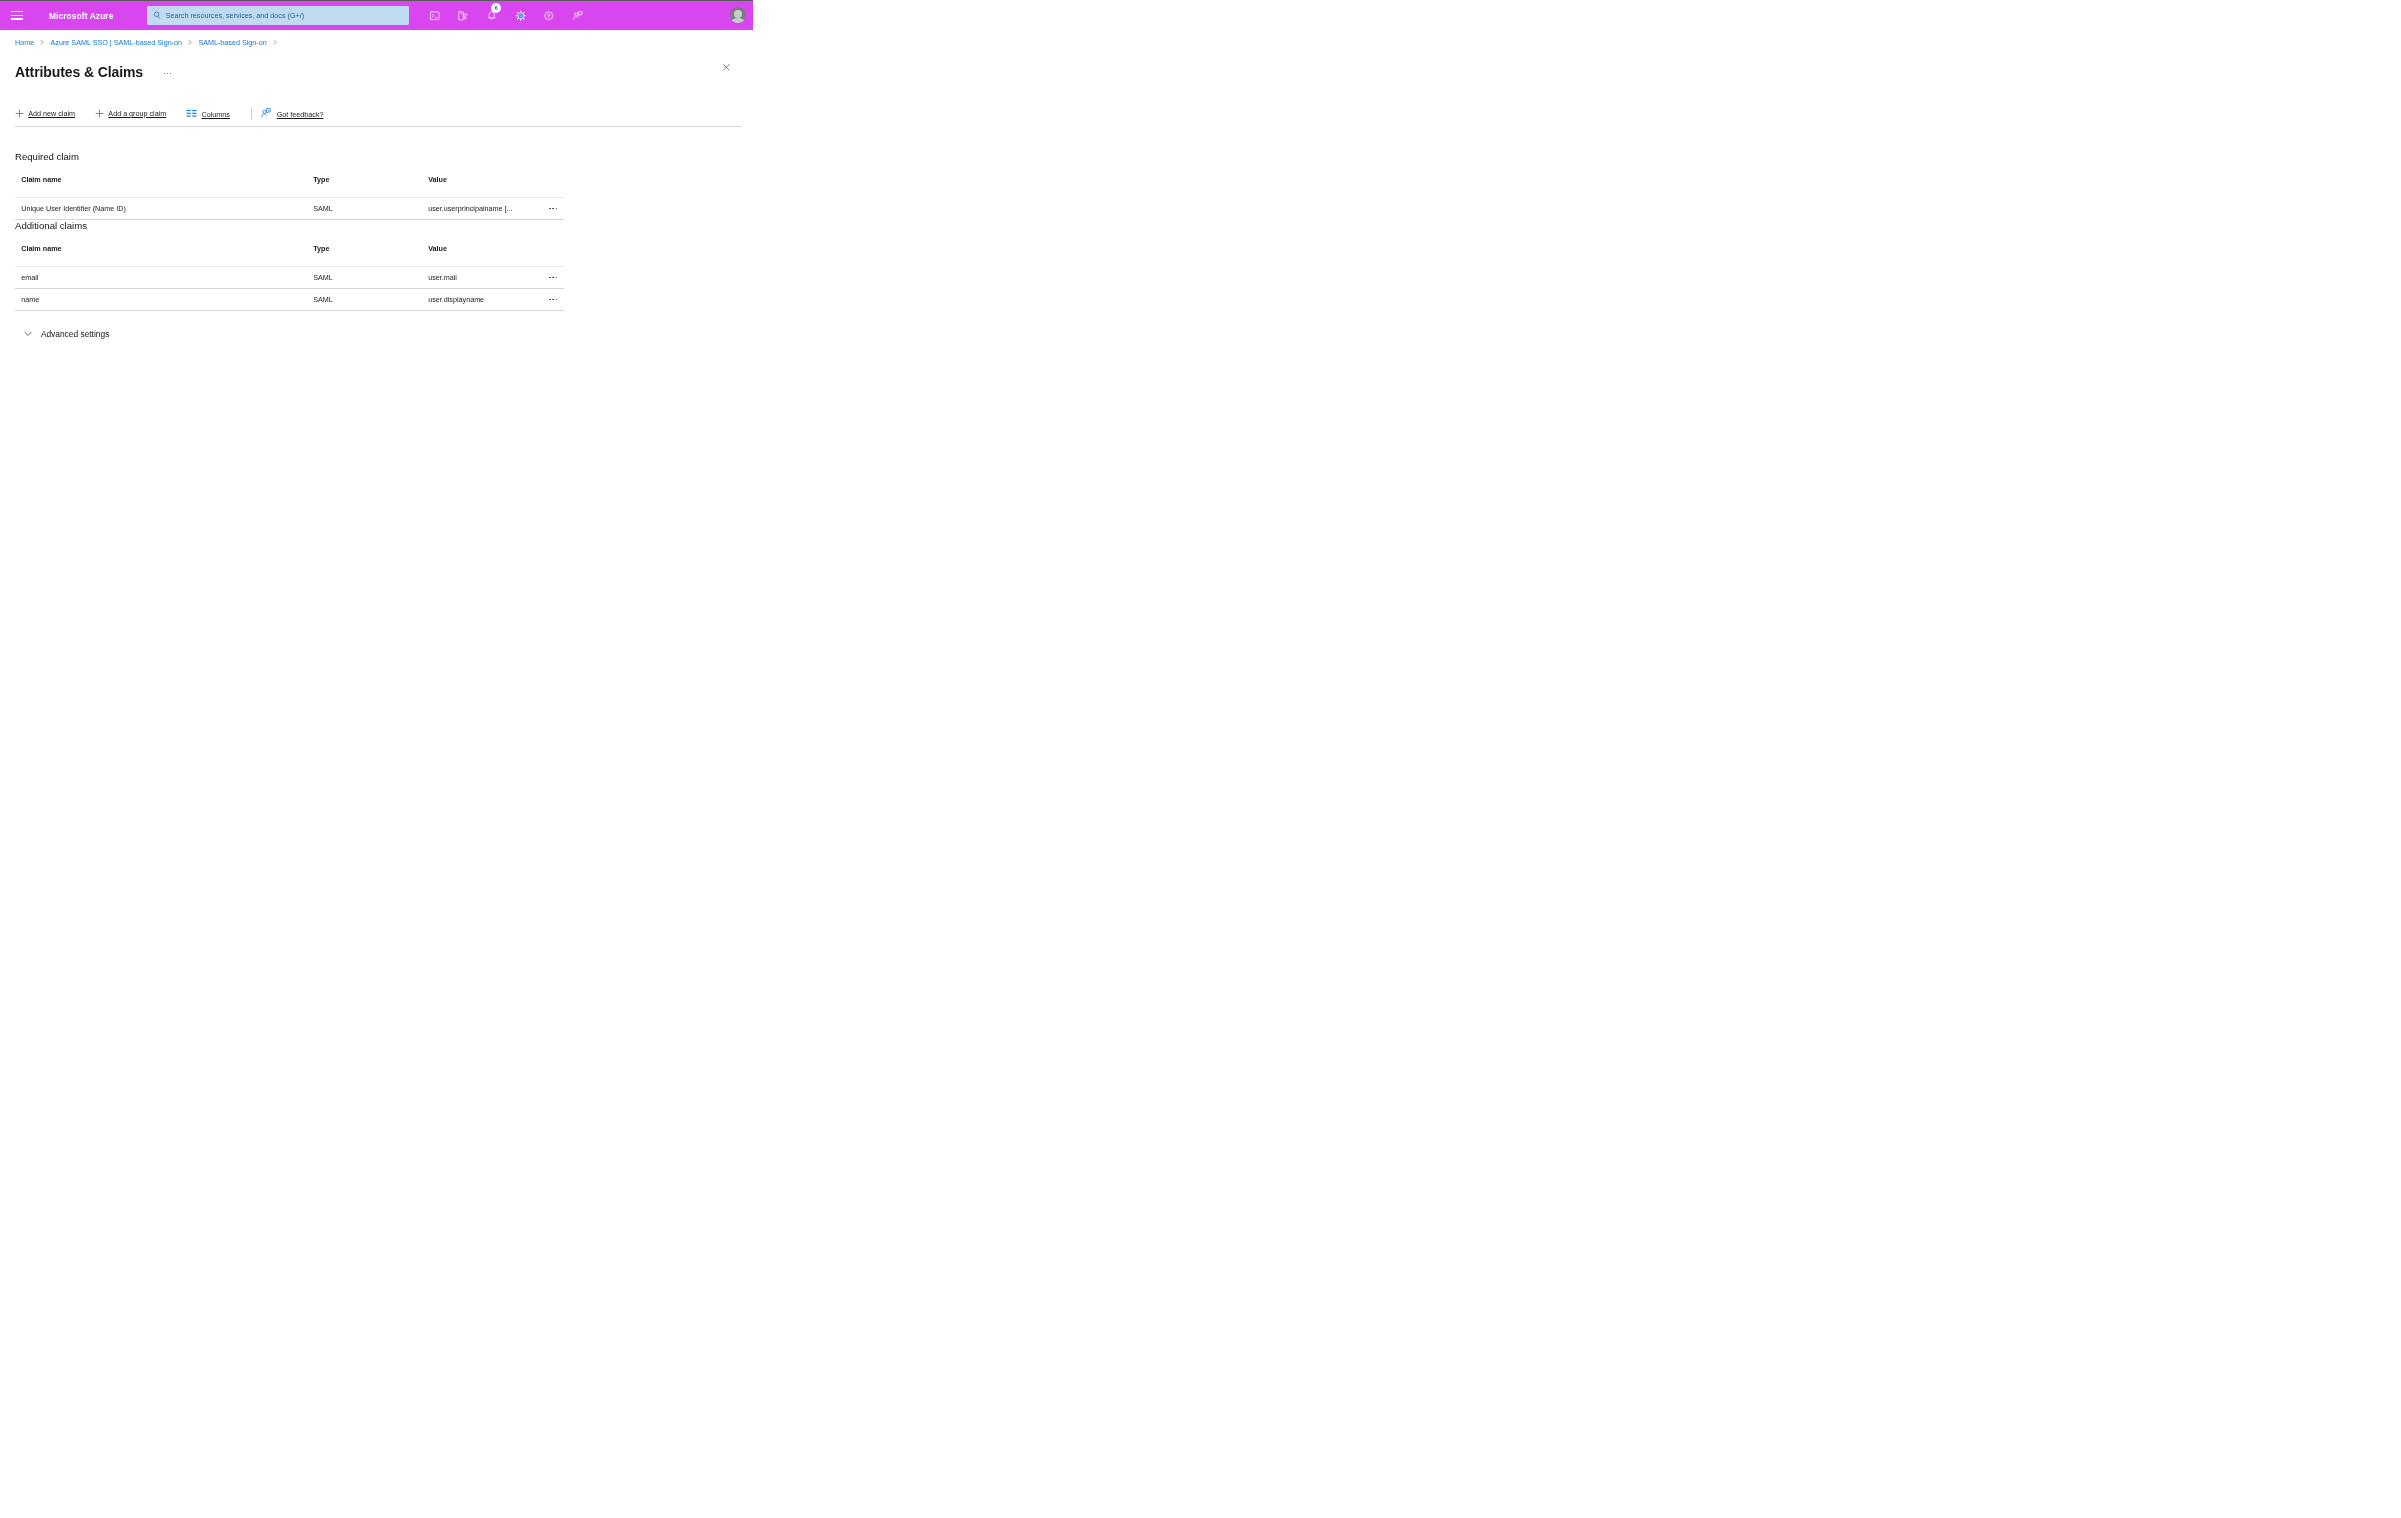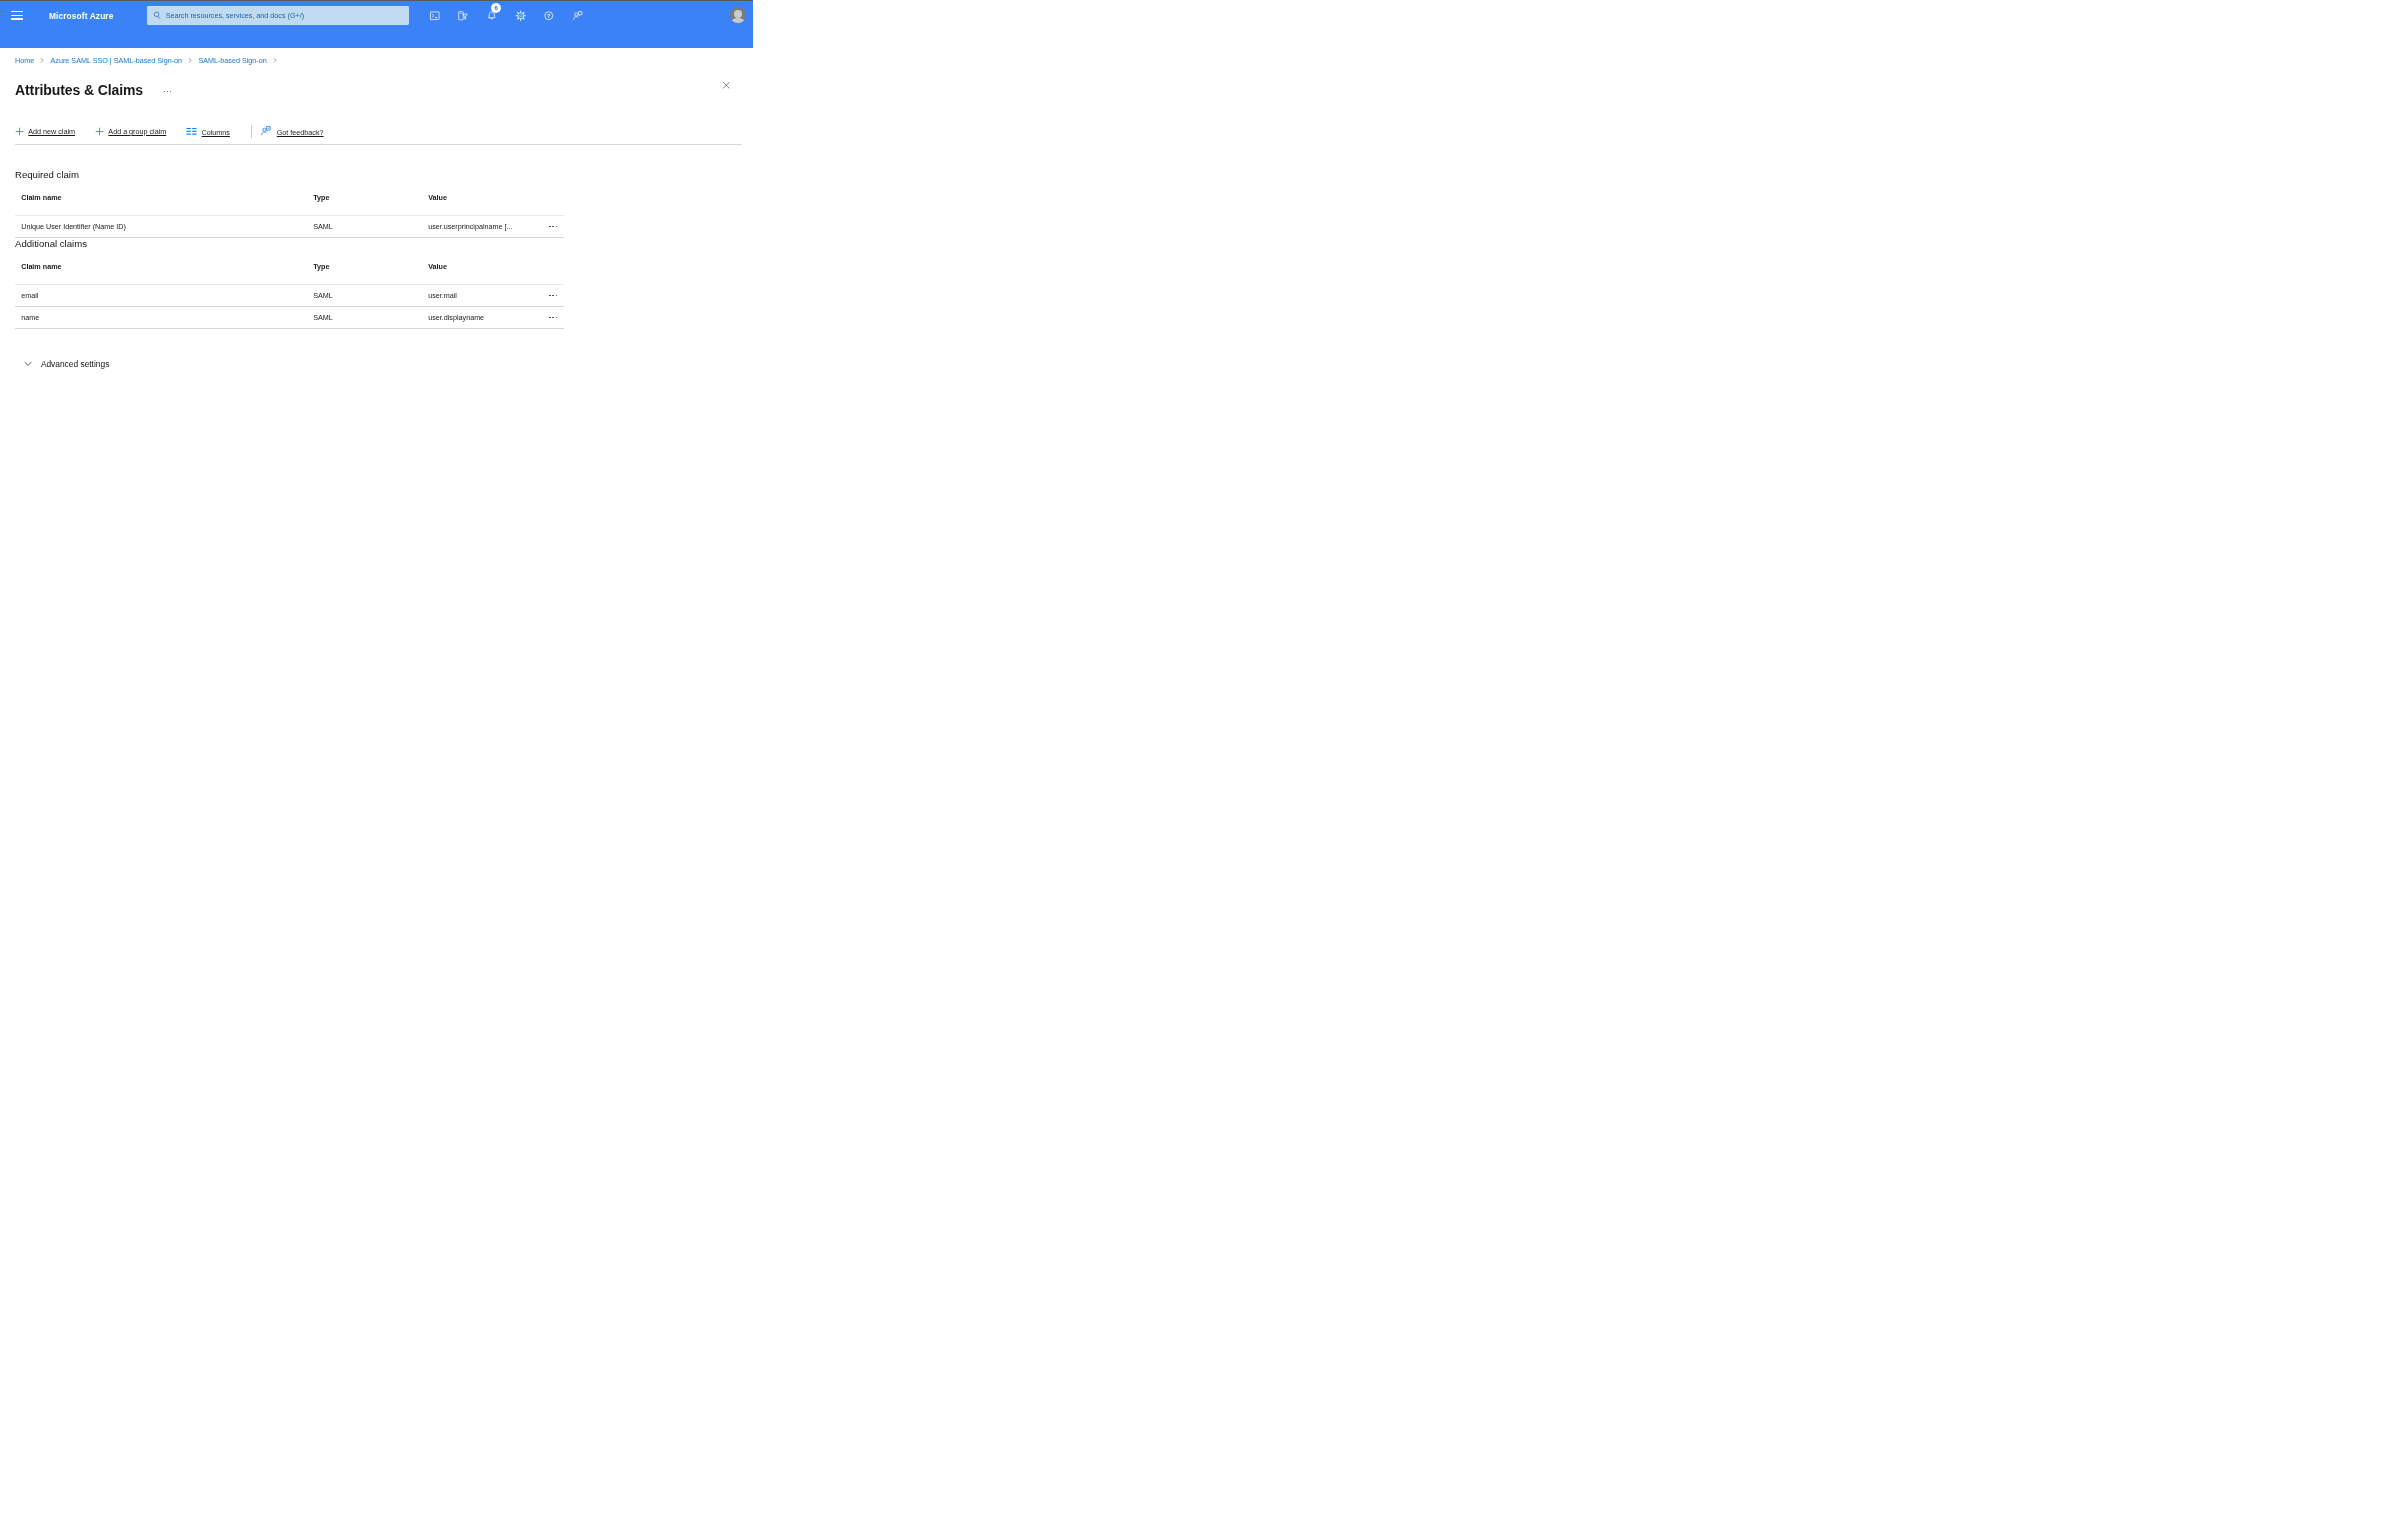--- a/index.html
+++ b/index.html
@@ -6,21 +6,21 @@
   html,body { background:#ffffff; }
   body {
     width:753px; height:381px; position:relative; overflow:hidden;
     font-family:"Liberation Sans","DejaVu Sans",sans-serif;
     color:#1b1a19;
   }
   
   .top-strip { height:1px; background:#58595b; }
 
   
-  .topbar { position:relative; height:47px; background:#3b82f6; }
+  .topbar { position:relative; height:29px; background:#d946ef; }
   .hamburger { position:absolute; left:10.6px; top:10px; width:12px; height:8.6px;
     display:flex; flex-direction:column; justify-content:space-between; cursor:pointer; }
   .hamburger span { display:block; height:1.4px; background:#fff; border-radius:0.5px; }
   .brand { position:absolute; left:49px; top:0; height:29px; display:flex; align-items:center;
     color:#fff; font-size:8.4px; font-weight:700; letter-spacing:0.1px; cursor:pointer; }
   .searchbox { position:absolute; left:147px; top:4.8px; width:262px; height:19px;
     background:#c0daf1; border-radius:1.4px; display:flex; align-items:center; padding:0 5.8px; }
   .searchbox svg { flex:0 0 auto; margin-right:4.3px; }
   .searchbox input { flex:1; border:none; outline:none; background:transparent;
     font-family:inherit; font-size:7.2px; color:#174e84; }
@@ -67,21 +67,21 @@
 
   .claims-table { width:549px; }
   .t-head, .t-row { display:grid; grid-template-columns:292px 115px 1fr 29px;
     padding-left:6.2px; font-size:7.2px; align-items:center; }
   .t-head { margin-top:12.5px; font-weight:700; color:#1a1a19; padding-bottom:13px;
     border-bottom:1px solid #e9e9e9; }
   .t-row { height:22px; color:#1b1a19; border-bottom:1px solid #d6d6d6; }
   .menu-dots { display:flex; gap:1.7px; justify-content:flex-end; padding-right:6.7px; cursor:pointer; }
   .menu-dots i { width:1.7px; height:1.7px; border-radius:50%; background:#3d3c3b; }
 
-  .advanced { margin-top:30px; display:flex; align-items:center; cursor:pointer; }
+  .advanced { margin-top:18px; display:flex; align-items:center; cursor:pointer; }
   .advanced .chev { margin-left:7.7px; display:flex; align-items:center; }
   .advanced .adv-label { margin-left:8.2px; font-size:8.4px; color:#161514; }
 </style>
 </head>
 <body>
 
 <div class="top-strip"></div>
 
 <header class="topbar">
   <div class="hamburger">

